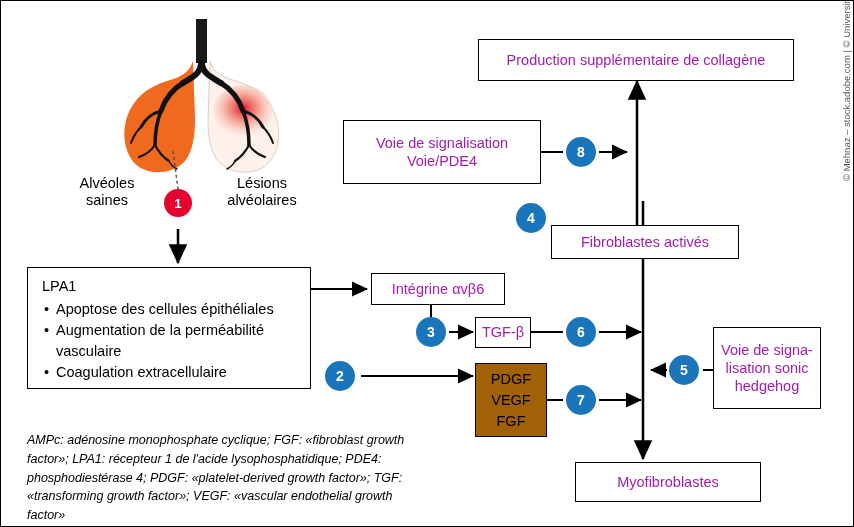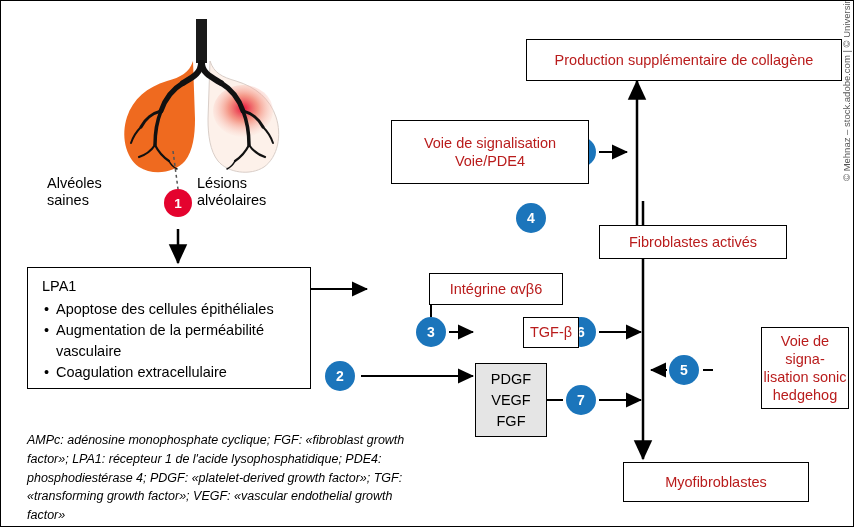--- a/index.html
+++ b/index.html
@@ -20,23 +20,22 @@
   .box {
     position: absolute;
     border: 1px solid #000000;
     background: #ffffff;
     box-sizing: border-box;
     display: flex;
     align-items: center;
     justify-content: center;
     text-align: center;
     font-size: 14.5px;
-    color: #b91c1c;
+    color: #a21caf;
     line-height: 1.25;
-    margin-left: 48px;
   }
   .badge {
     position: absolute;
     width: 30px;
     height: 30px;
     border-radius: 50%;
     background: #1b75bb;
     color: #ffffff;
     display: flex;
     align-items: center;
@@ -48,20 +47,21 @@
   .badge.red {
     background: #e4032e;
     width: 28px;
     height: 28px;
     font-size: 13.5px;
   }
   .plain-text {
     position: absolute;
     font-size: 14.5px;
     color: #000000;
+    text-align: center;
     line-height: 1.2;
   }
   .lpa-box {
     position: absolute;
     border: 1px solid #000000;
     background: #ffffff;
     box-sizing: border-box;
     padding: 8px 12px 3px 14px;
     font-size: 14.5px;
     line-height: 1.45;
@@ -82,21 +82,21 @@
   }
   .lpa-box li::before {
     content: "\2022";
     position: absolute;
     left: -12px;
     top: 0;
   }
   .stack-box {
     position: absolute;
     border: 1px solid #000000;
-    background: #e5e5e5;
+    background: #a16207;
     box-sizing: border-box;
     font-size: 14.5px;
     line-height: 1.45;
     padding: 5px 0 13px 0;
     text-align: center;
     color: #000000;
   }
   .legend {
     position: absolute;
     font-style: italic;
@@ -248,29 +248,29 @@
 
   <div class="box" style="left:342px; top:119px; width:198px; height:64px;">
     <span style="white-space:pre-line;">Voie de signalisation
 Voie/PDE4</span>
   </div>
 
   <div class="box" style="left:550px; top:224px; width:188px; height:34px;">
     <span>Fibroblastes activés</span>
   </div>
 
-  <div class="box" style="left:380px; top:272px; width:134px; height:32px;">
+  <div class="box" style="left:370px; top:272px; width:134px; height:32px;">
     <span>Intégrine αvβ6</span>
   </div>
 
   <div class="box" style="left:474px; top:316px; width:56px; height:31px;justify-content:center;">
     <span>TGF-β</span>
   </div>
 
-  <div class="box" style="left:712px; top:326px; width:88px; height:82px;">
+  <div class="box" style="left:712px; top:326px; width:108px; height:82px;">
     <span style="white-space:pre-line;">Voie de signa-
 lisation sonic
 hedgehog</span>
   </div>
 
   <div class="stack-box" style="left:474px; top:362px; width:72px; height:74px;">
     <div>PDGF</div>
     <div>VEGF</div>
     <div>FGF</div>
   </div>

